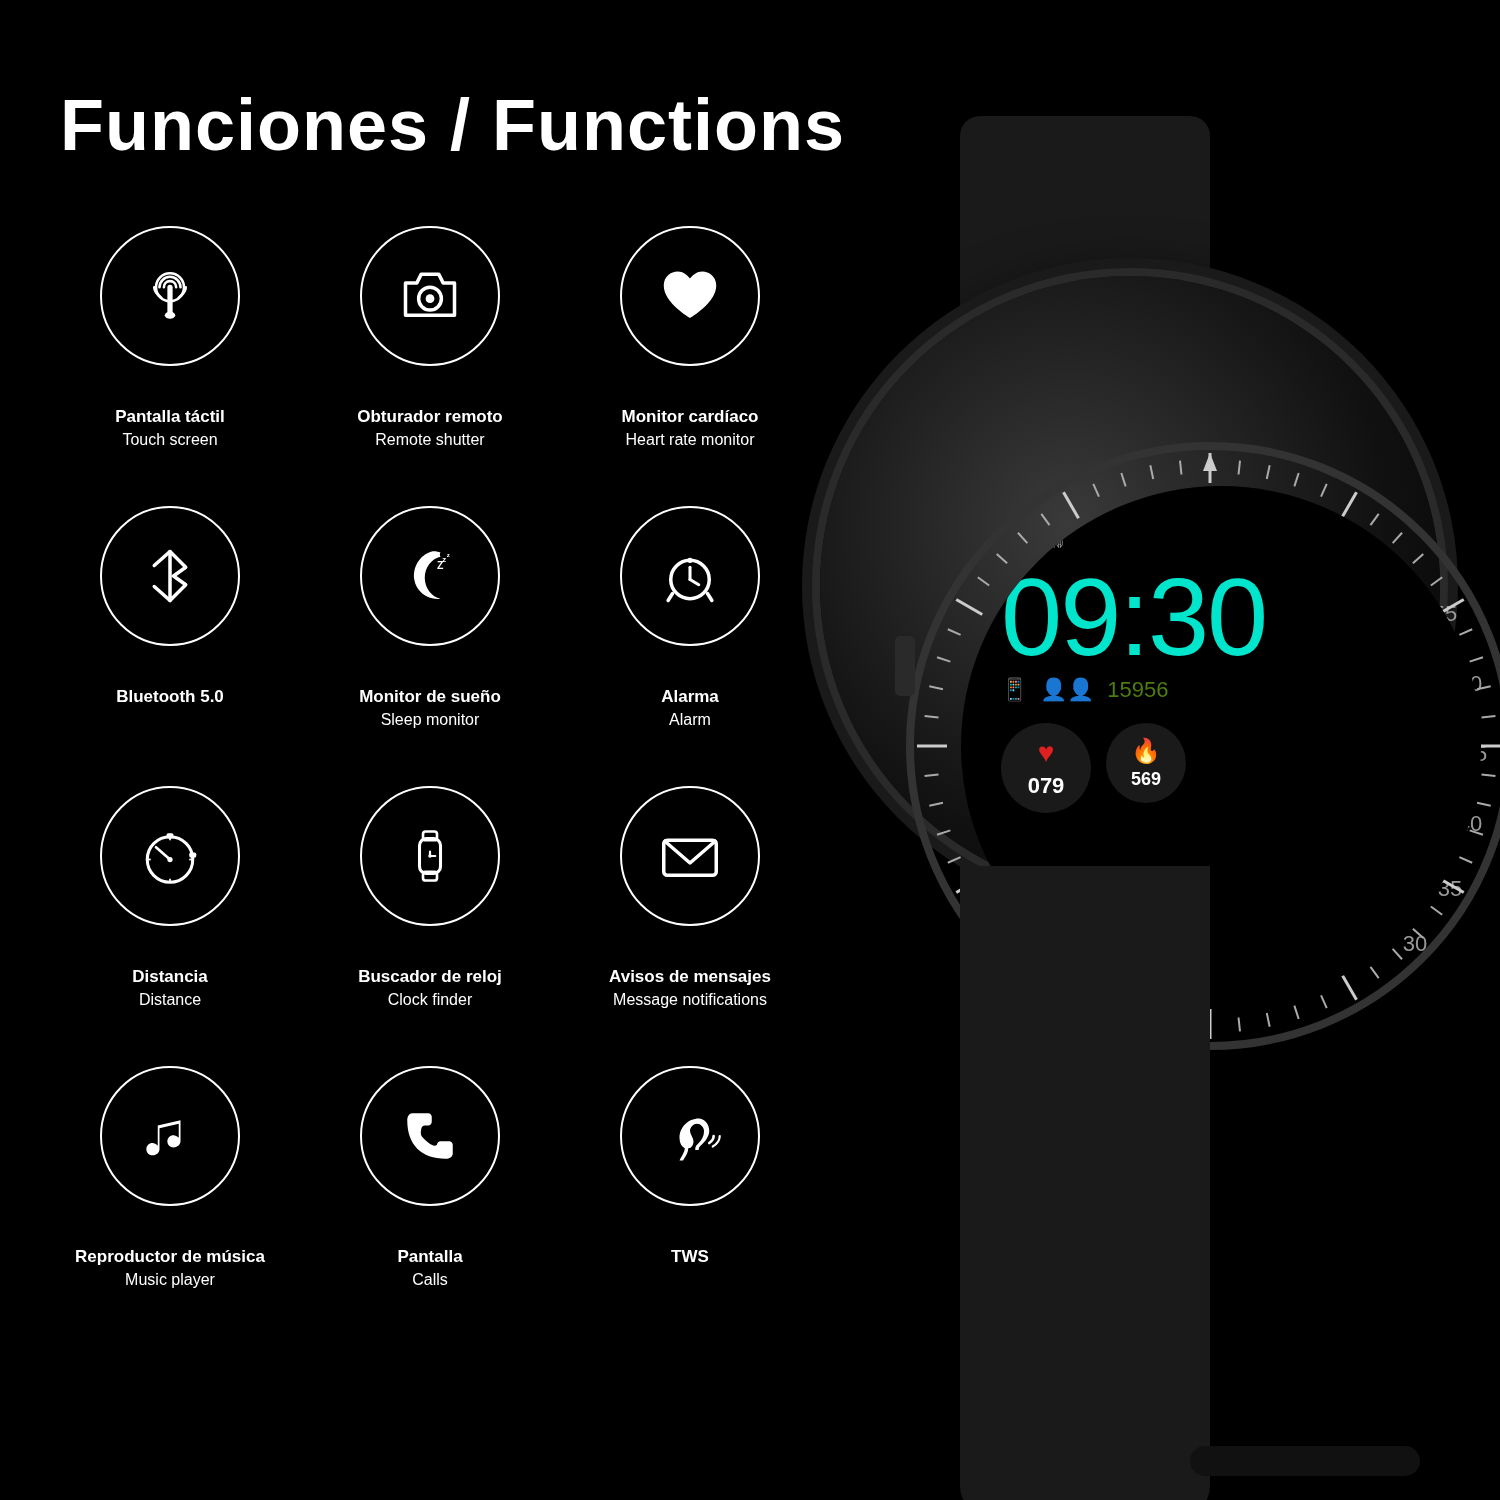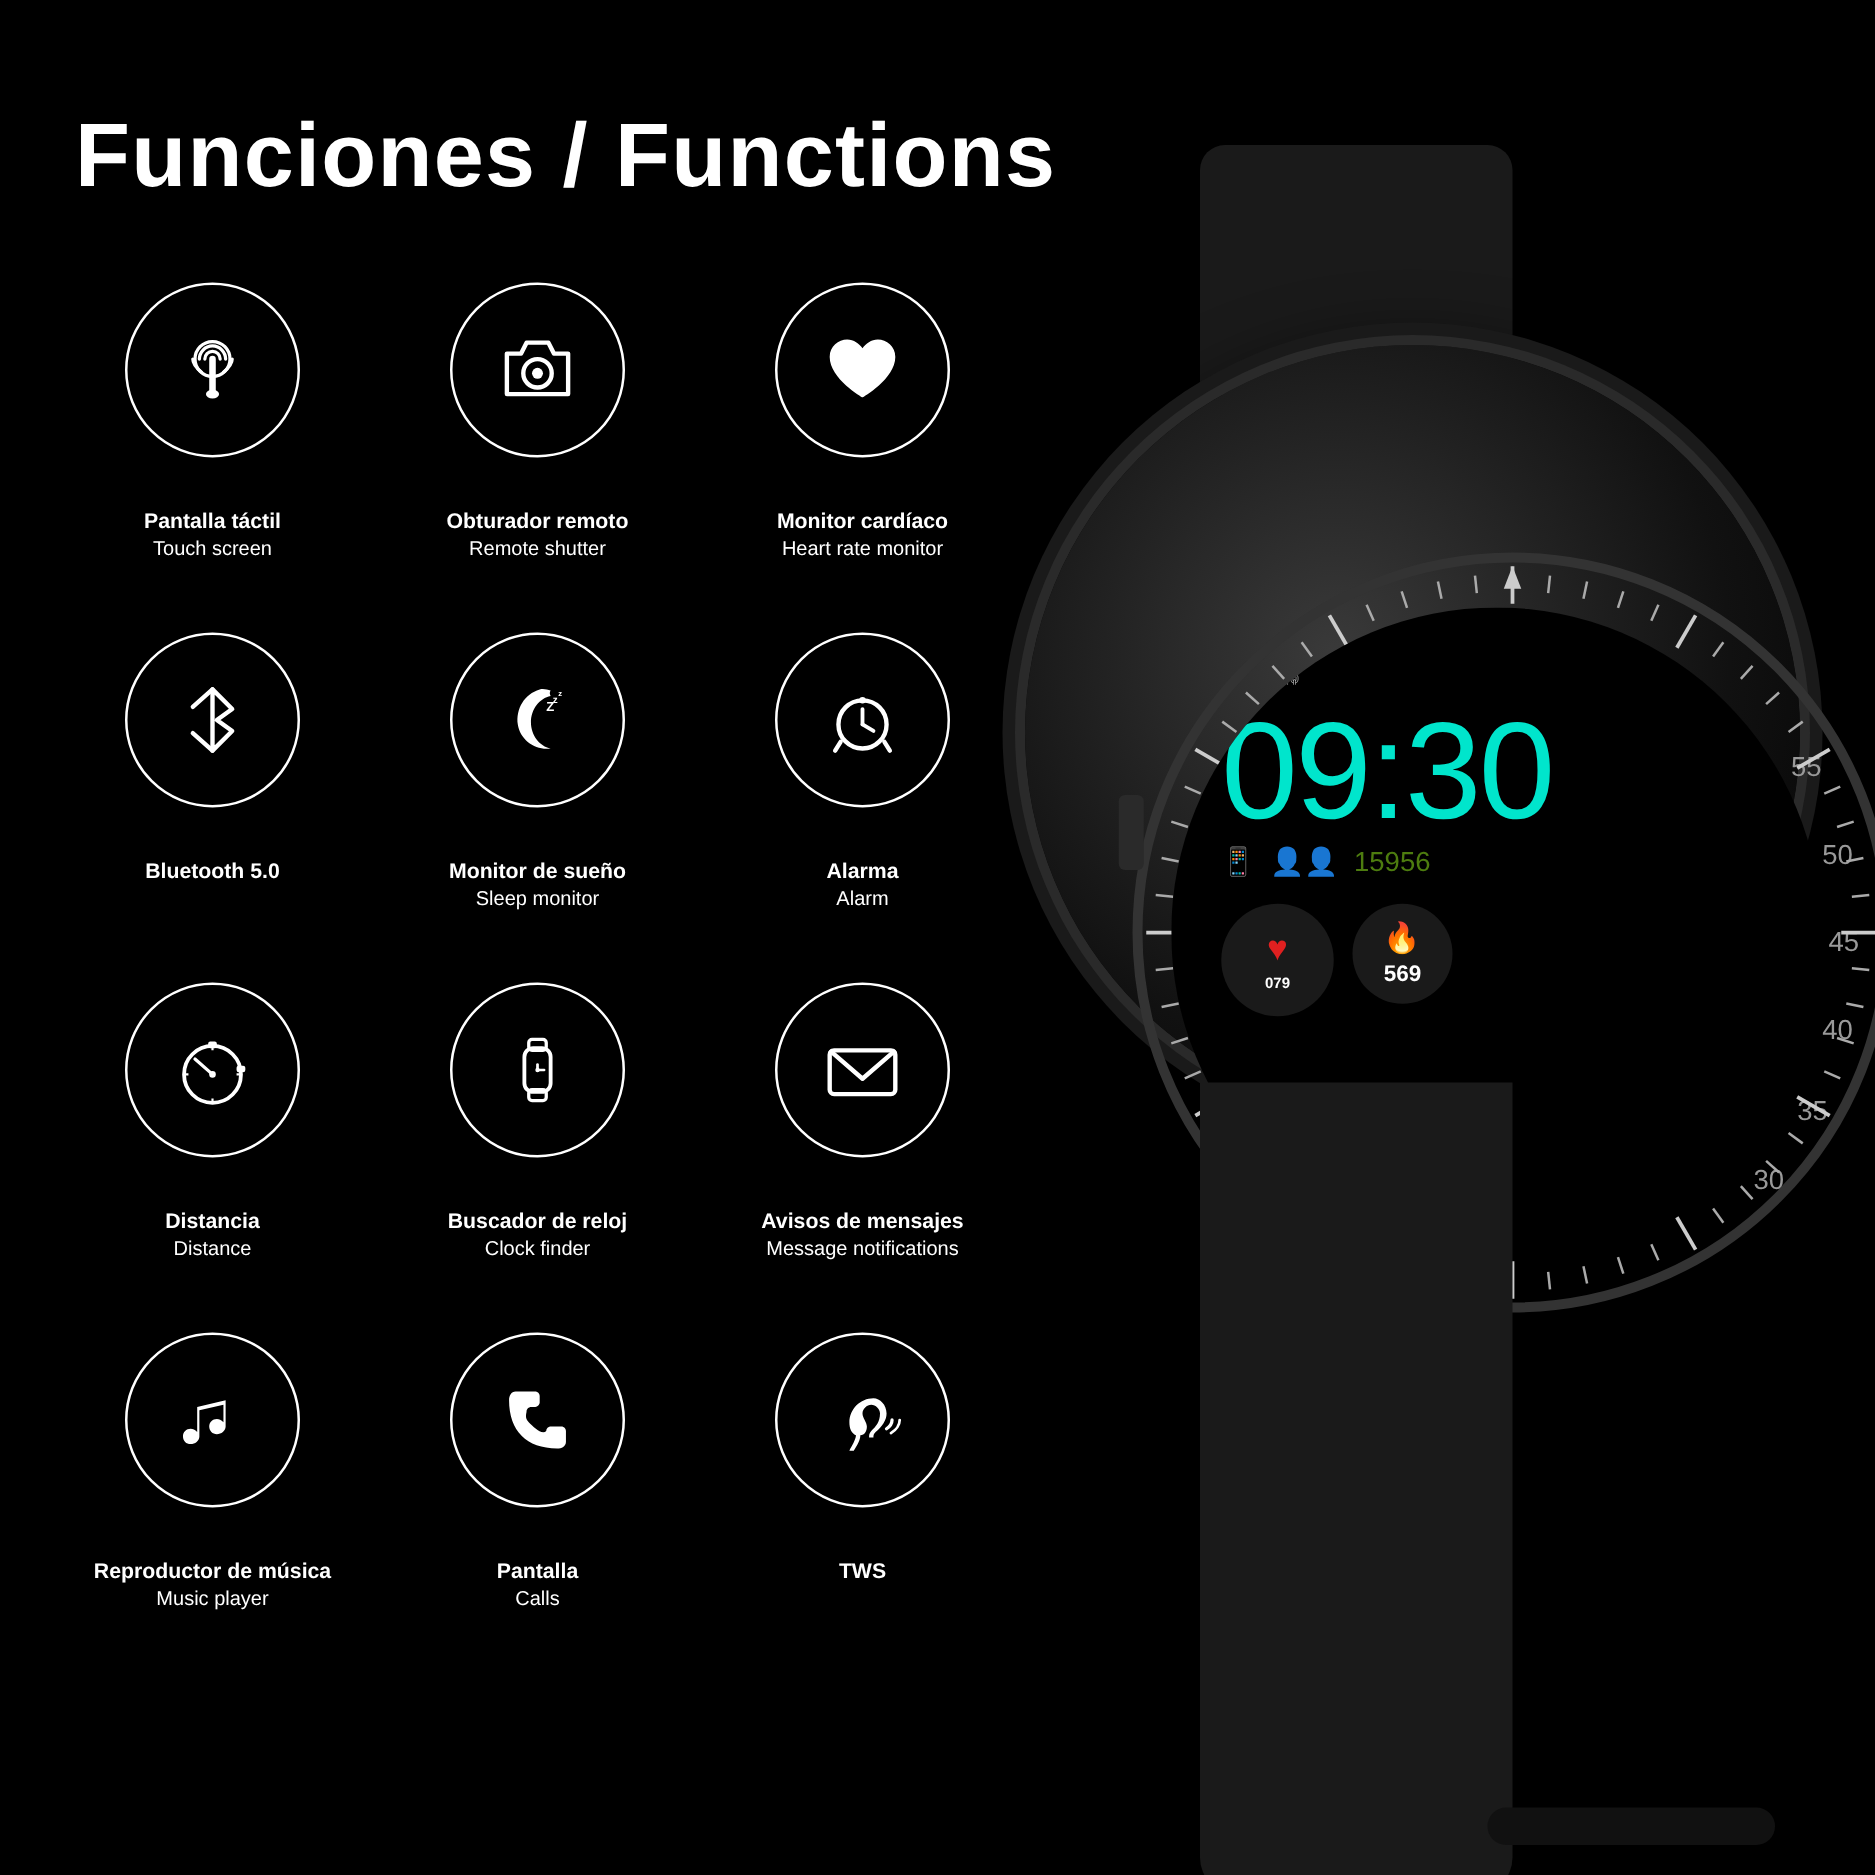--- a/index.html
+++ b/index.html
@@ -115,21 +115,21 @@
       width: 620px;
       height: 620px;
       border-radius: 50%;
       background: radial-gradient(circle at 40% 40%, #3a3a3a, #111 60%, #000);
       box-shadow: 0 0 0 8px #2a2a2a, 0 0 0 18px #1a1a1a, 0 10px 60px rgba(0,0,0,0.9);
     }
 
     .watch-screen {
       position: absolute;
       top: 210px;
-      left: 117px;
+      left: 141px;
       width: 520px;
       height: 520px;
       border-radius: 50%;
       background: #111;
       overflow: hidden;
       display: flex;
       flex-direction: column;
       align-items: center;
       justify-content: center;
     }
@@ -224,21 +224,21 @@
 
     .widget-heart {
       background: #1a1a1a;
     }
 
     .widget-fire {
       background: #1a1a1a;
     }
 
     .widget-value {
-      font-size: 12px;
+      font-size: 22px;
       color: #fff;
       font-weight: 600;
     }
 
     
     .band-bottom {
       position: absolute;
       bottom: 0;
       left: 220px;
       width: 250px;

